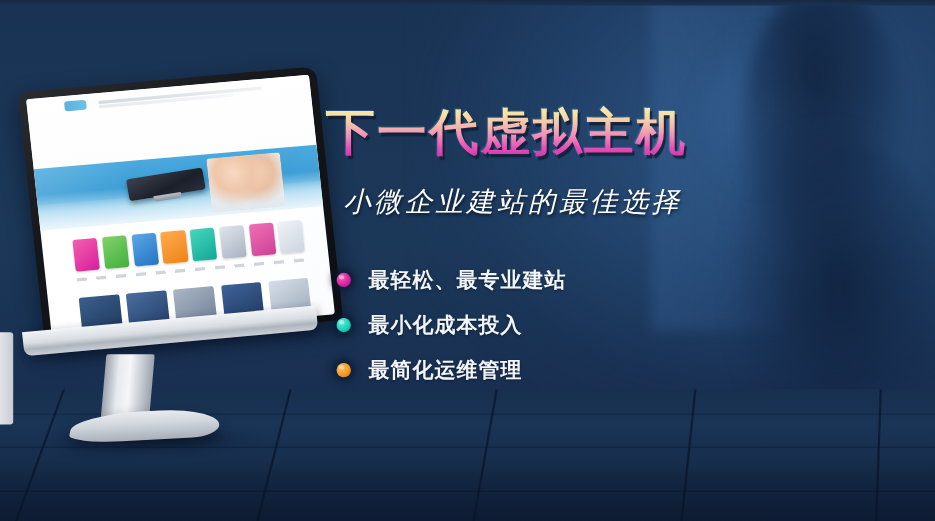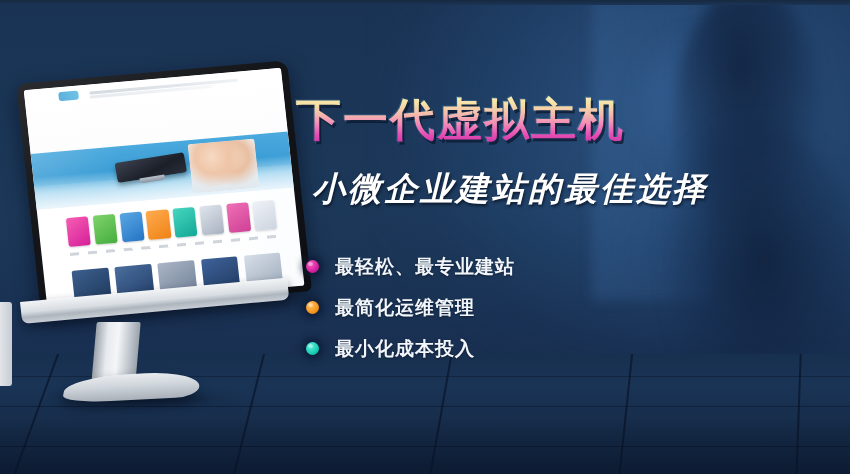--- a/index.html
+++ b/index.html
@@ -234,22 +234,22 @@
     background-clip:text;
     color:transparent;
     -webkit-text-fill-color:transparent;
     filter:drop-shadow(2px 3px 0 rgba(10,22,44,.75))
            drop-shadow(-1px -1px 0 rgba(120,200,230,.22));
     white-space:nowrap;
   }
   .subline{
     margin:22px 0 0 16px;
     font-family:"DejaVu Serif","Liberation Serif",serif;
-    font-size:33px;
-    font-weight:bold;
+    font-size:25px;
+    font-weight:normal;
     font-style:italic;
     letter-spacing:3px;
     color:#ffffff;
     text-shadow:1px 2px 3px rgba(6,14,30,.75);
     white-space:nowrap;
   }
   .bullets{
     list-style:none;margin:42px 0 0 10px;padding:0;font-weight:bold;
   }
   .bullets li{
@@ -355,23 +355,23 @@
   <div class="content">
     <h1 class="headline">下一代虚拟主机</h1>
     <div class="subline">小微企业建站的最佳选择</div>
 
     <ul class="bullets">
       <li>
         <span class="dot" style="background:radial-gradient(circle at 36% 32%,#f55ec0,#d51f9e 60%,#a51478);"></span>
         <span class="bullet-text">最轻松、最专业建站</span>
       </li>
       <li>
+        <span class="dot" style="background:radial-gradient(circle at 36% 32%,#5ef0d8,#19cdb4 60%,#0e9a87);"></span>
+        <span class="bullet-text">最小化成本投入</span>
+      </li>
+      <li>
         <span class="dot" style="background:radial-gradient(circle at 36% 32%,#ffc160,#f5941f 60%,#c56f0d);"></span>
         <span class="bullet-text">最简化运维管理</span>
       </li>
-      <li>
-        <span class="dot" style="background:radial-gradient(circle at 36% 32%,#5ef0d8,#19cdb4 60%,#0e9a87);"></span>
-        <span class="bullet-text">最小化成本投入</span>
-      </li>
     </ul>
   </div>
 
 </div>
 
 </body></html>

